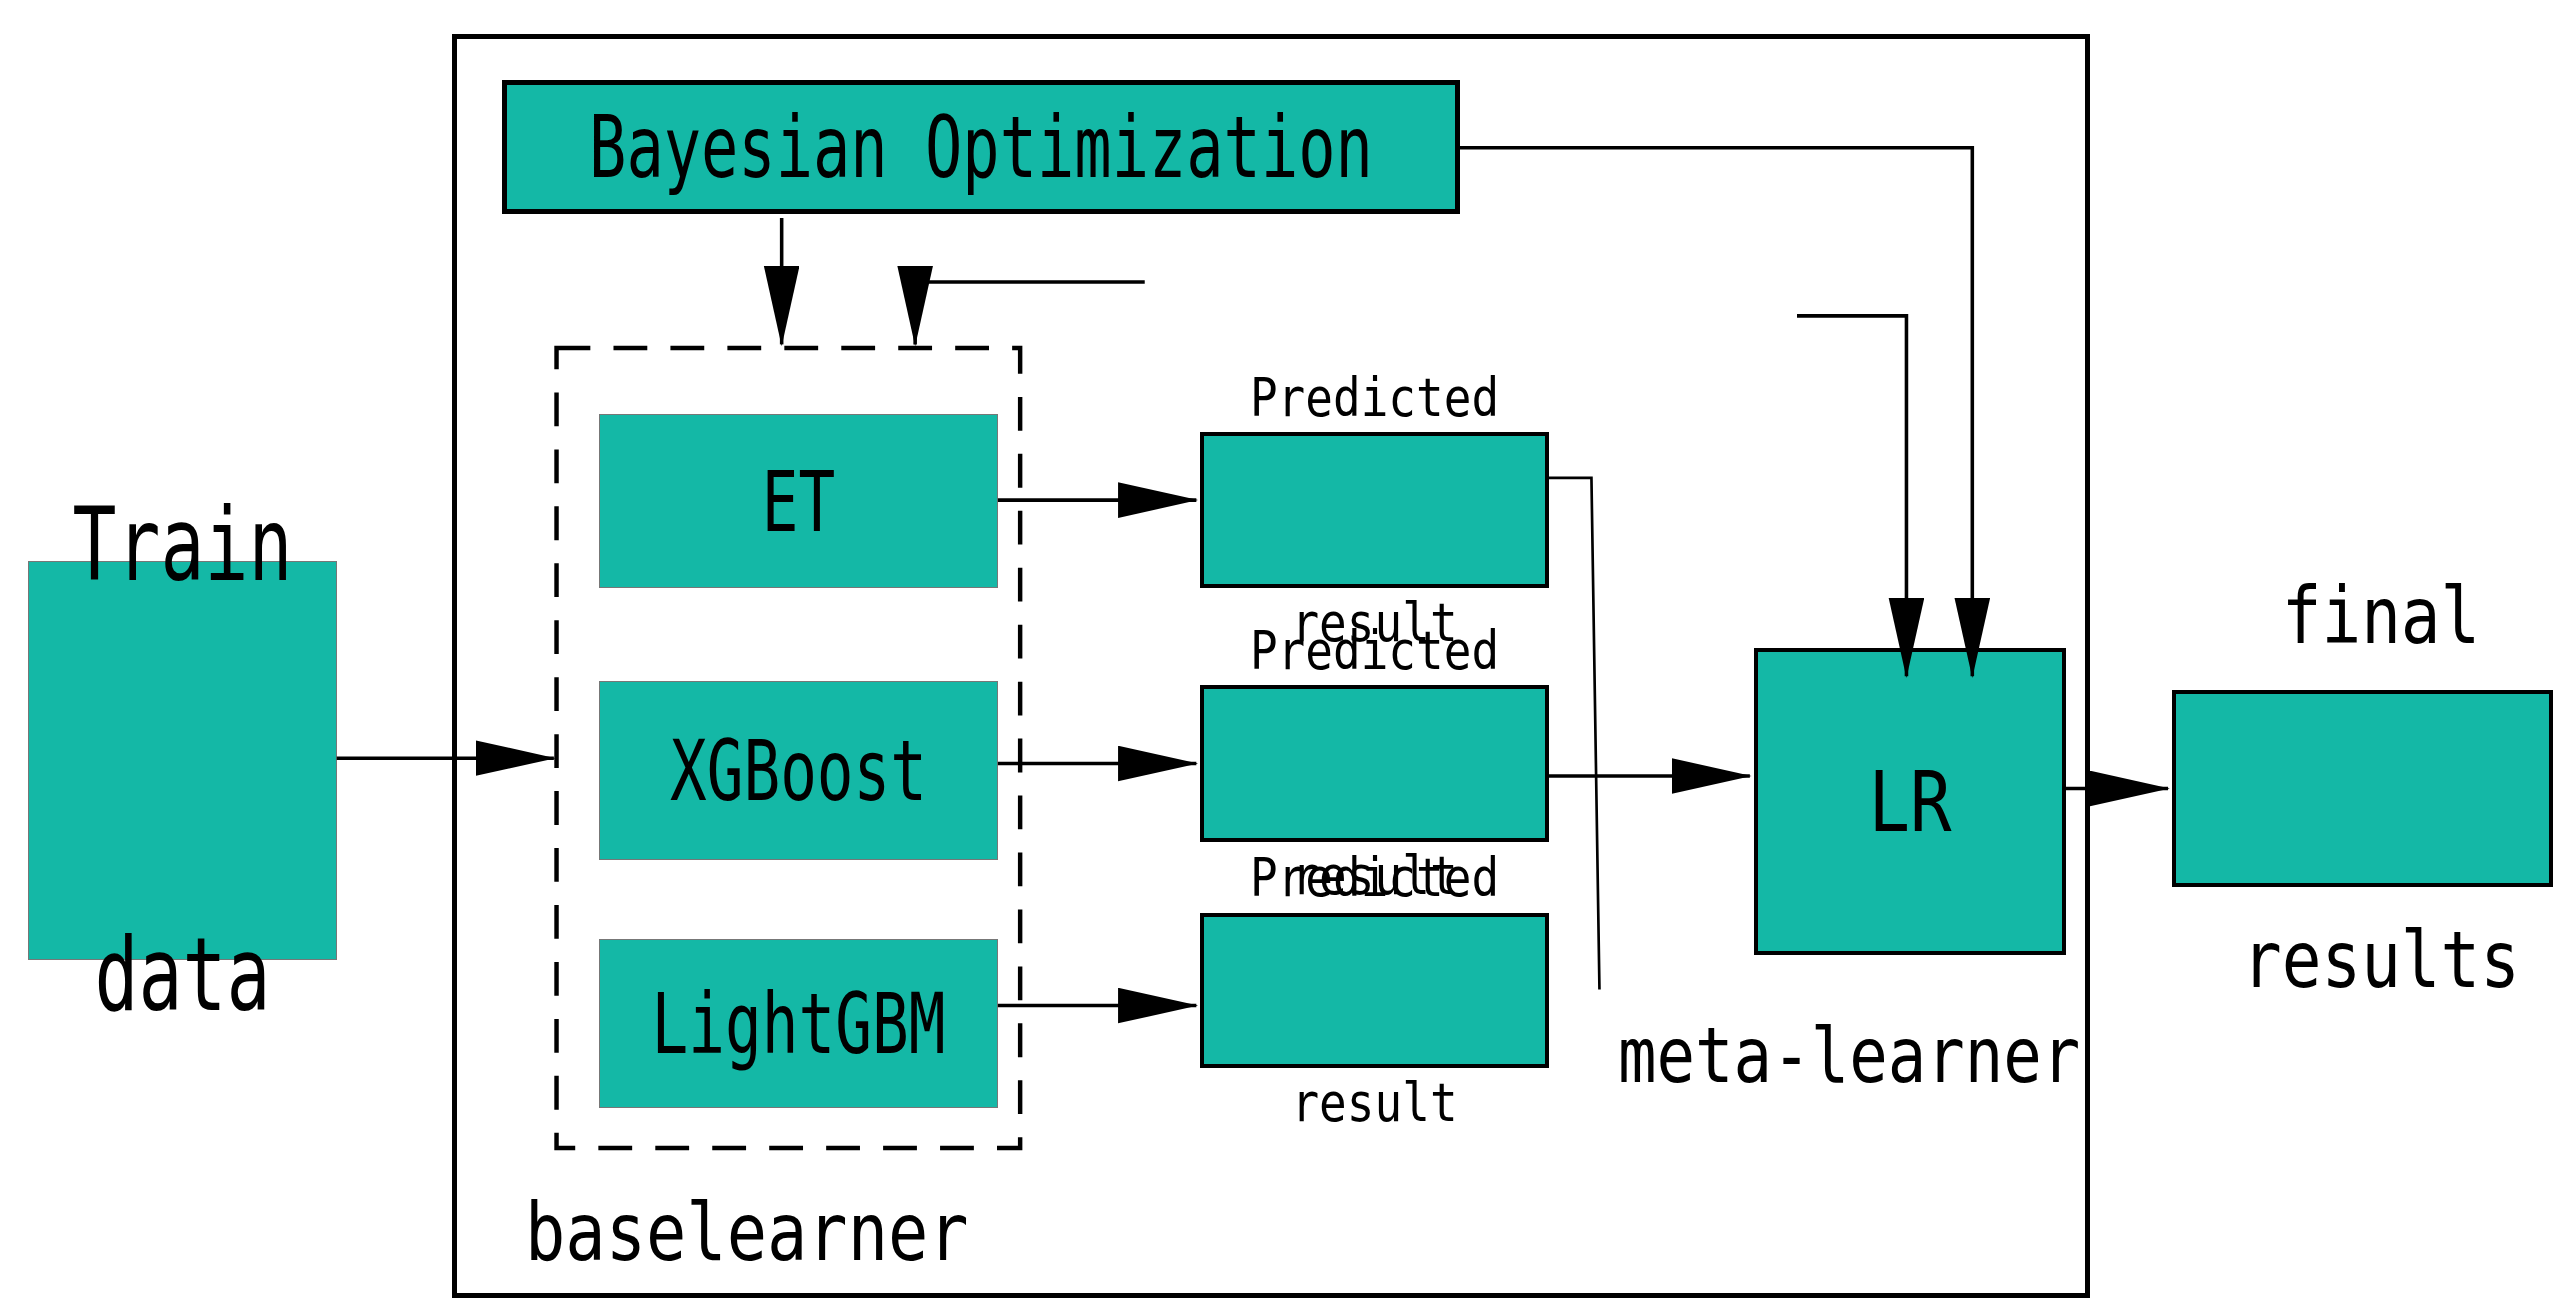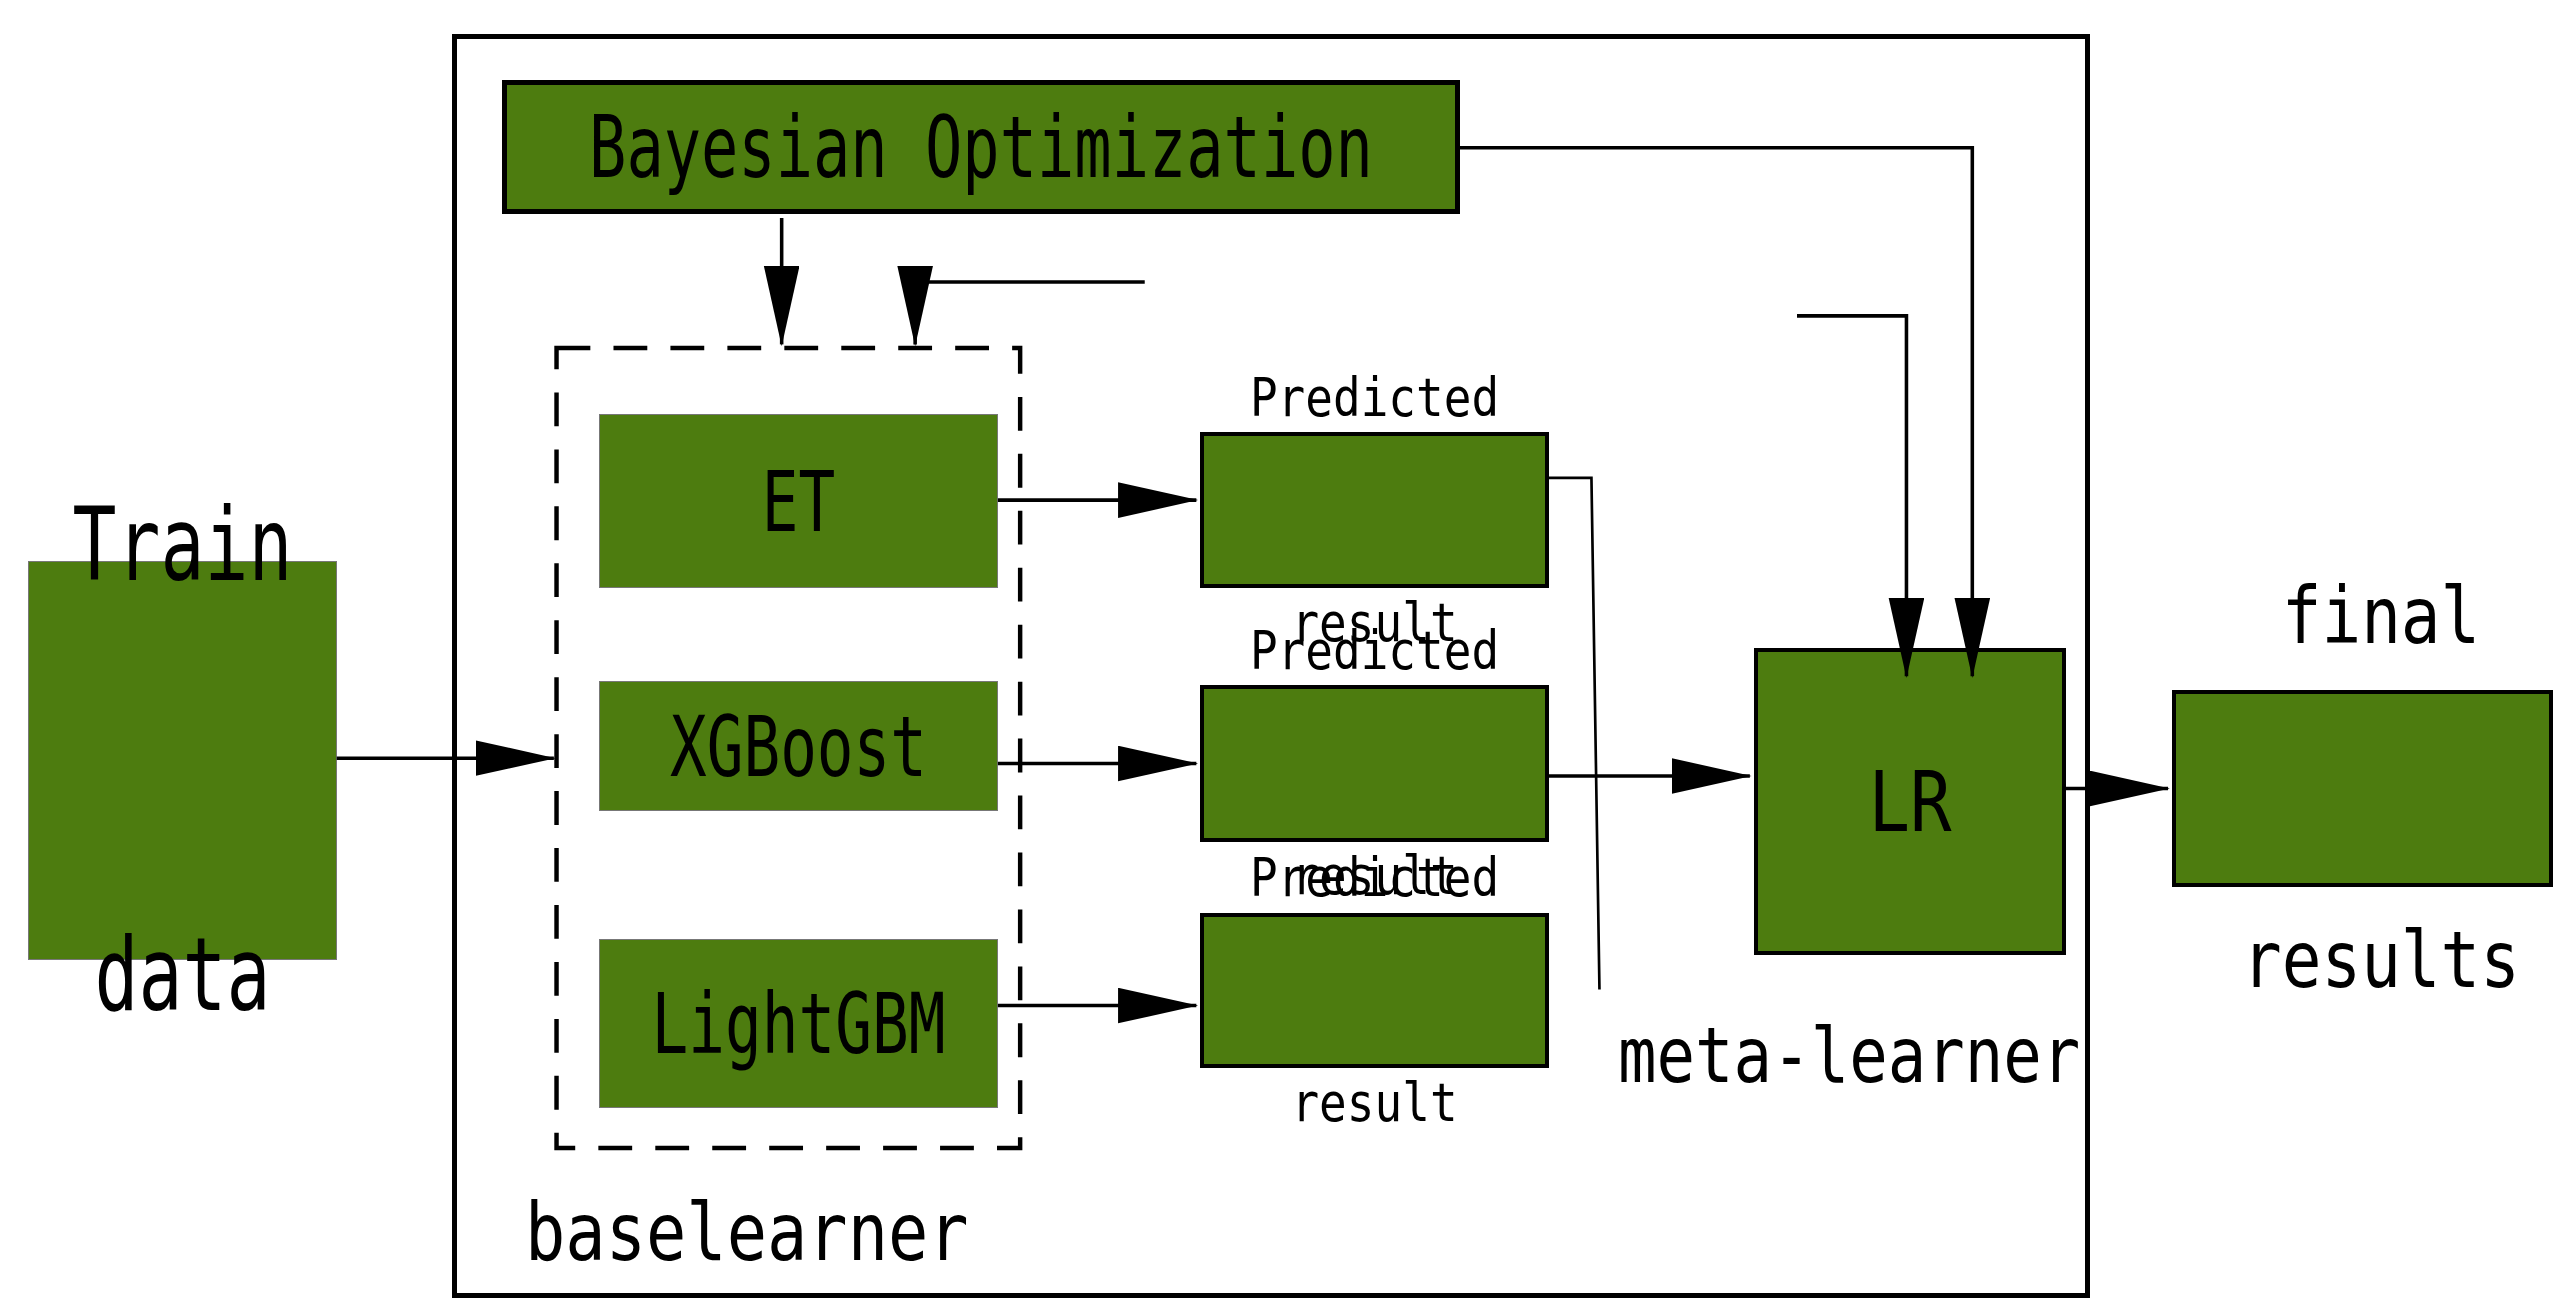--- a/index.html
+++ b/index.html
@@ -11,21 +11,21 @@
     position: relative;
     width: 2576px;
     height: 1309px;
     background: #ffffff;
     overflow: hidden;
     font-family: "DejaVu Sans Mono", "Liberation Mono", monospace;
   }
   .box {
     position: absolute;
     box-sizing: border-box;
-    background: #4d7c0f;
+    background: #14b8a6;
     display: flex;
     align-items: center;
     justify-content: center;
     z-index: 1;
   }
   .thick  { border: 4.5px solid #000000; }
   .thick6 { border: 5.3px solid #000000; }
   .thin   { border: 1.8px solid #777777; }
   .lbl {
     color: #000000;
@@ -68,21 +68,21 @@
 
   <div class="box thick6" style="left:502px; top:80px; width:958px; height:134px;">
     <div class="lbl s138" style="font-size:62px;">Bayesian Optimization</div>
   </div>
 
 
   <div class="box thin" style="left:599px; top:414px; width:399px; height:174px;">
     <div class="lbl s138" style="font-size:61px;">ET</div>
   </div>
 
-  <div class="box thin" style="left:599px; top:681px; width:399px; height:130px;">
+  <div class="box thin" style="left:599px; top:681px; width:399px; height:179px;">
     <div class="lbl s138" style="font-size:61px;">XGBoost</div>
   </div>
 
   <div class="box thin" style="left:599px; top:939px; width:399px; height:169px;justify-content:center;">
     <div class="lbl s138" style="font-size:61px;">LightGBM</div>
   </div>
 
   <div class="box thick" style="left:1200px; top:432px; width:349px; height:156px;">
     <div class="lbl s115 two-line" style="font-size:46px; line-height:1.42;">
       <span>Predicted</span>

